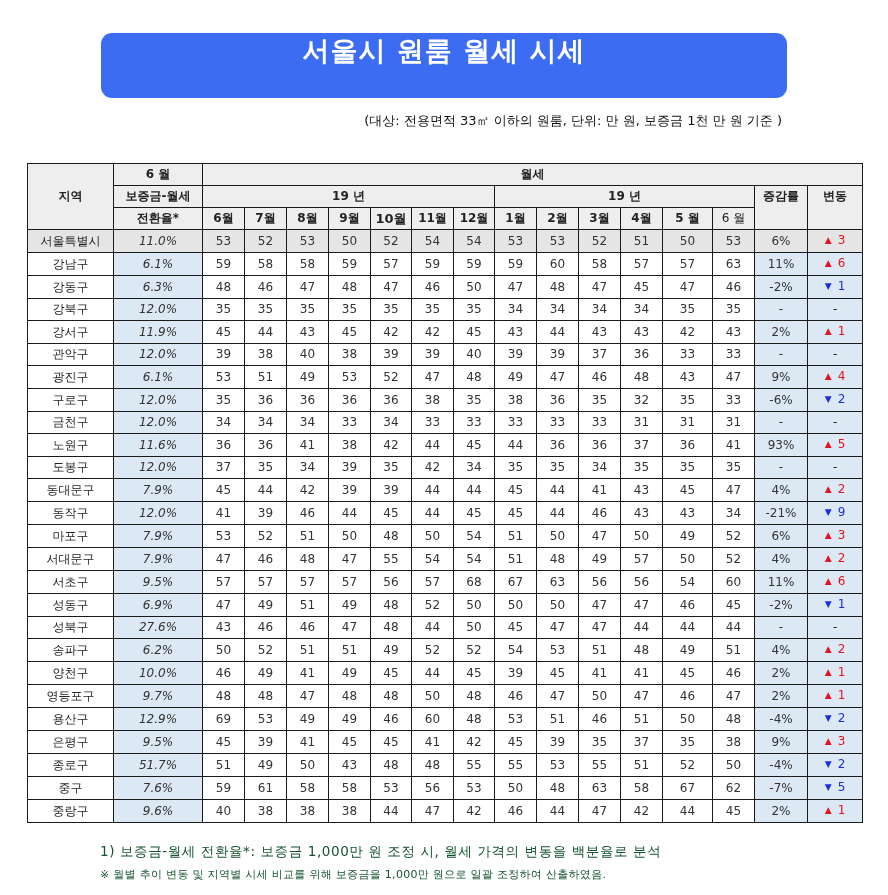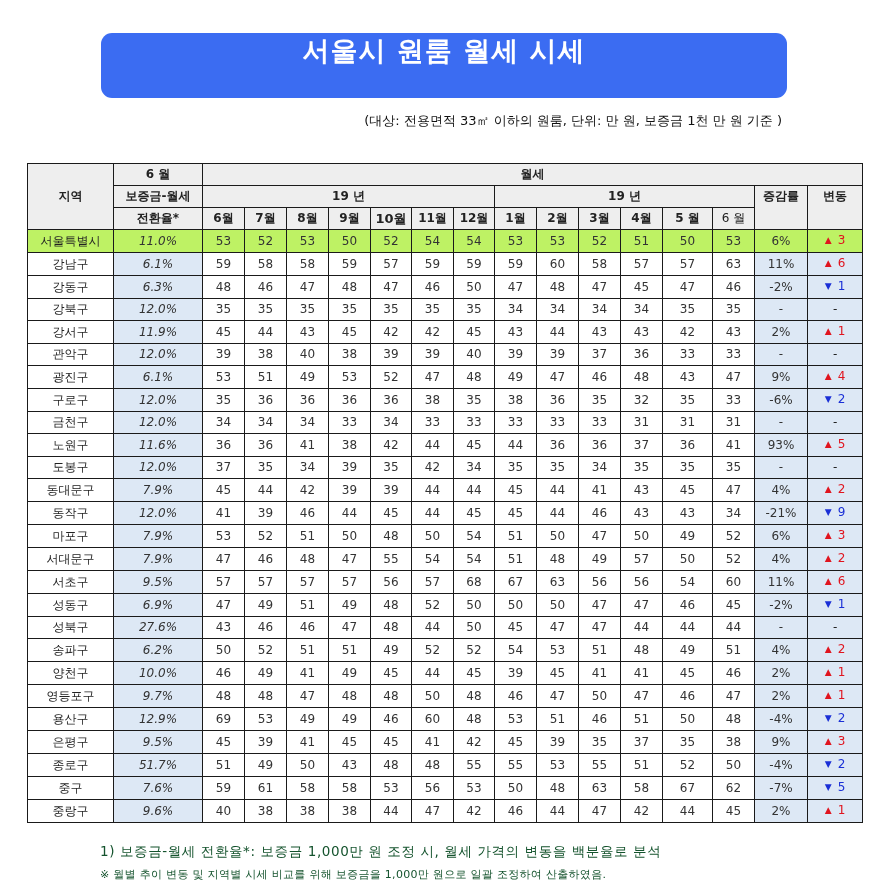--- a/index.html
+++ b/index.html
@@ -10,21 +10,21 @@
   table.rent { position:absolute; left:27px; top:163px; border-collapse:collapse; table-layout:fixed; width:834px; }
   table.rent td, table.rent th { border:1px solid #1a1a1a; text-align:center; padding:0; font-size:12px; height:21px; line-height:21px; overflow:hidden; white-space:nowrap; }
   table.rent th { background:#eeeeee; font-weight:bold; color:#222; }
   table.rent th.small { font-size:13px; }
   table.rent th.thin { font-weight:normal; }
   td.region { color:#222; font-size:12px; }
   td.rate { background:#dde8f5; color:#333;font-style:italic; }
   td.chg { background:#dde8f5; color:#333; }
   td.var { background:#dde8f5; }
   td.val { color:#333; }
-  tr.seoul td { background:#bef264; }
+  tr.seoul td { background:#e5e5e5; }
   .up { color:#e0141e; }
   .down { color:#1a2fd6; }
   .tri { font-size:9px; margin-right:6px; display:inline-block; position:relative; top:-1px; }
   .notes { position:absolute; left:100px; top:843px; font-size:13.5px; color:#14532d; }
   .notes .n1 { height:24px; letter-spacing:0.6px; }
   .notes .n2 { font-size:11px; letter-spacing:0.3px; }
 </style>
 </head>
 <body>
 

